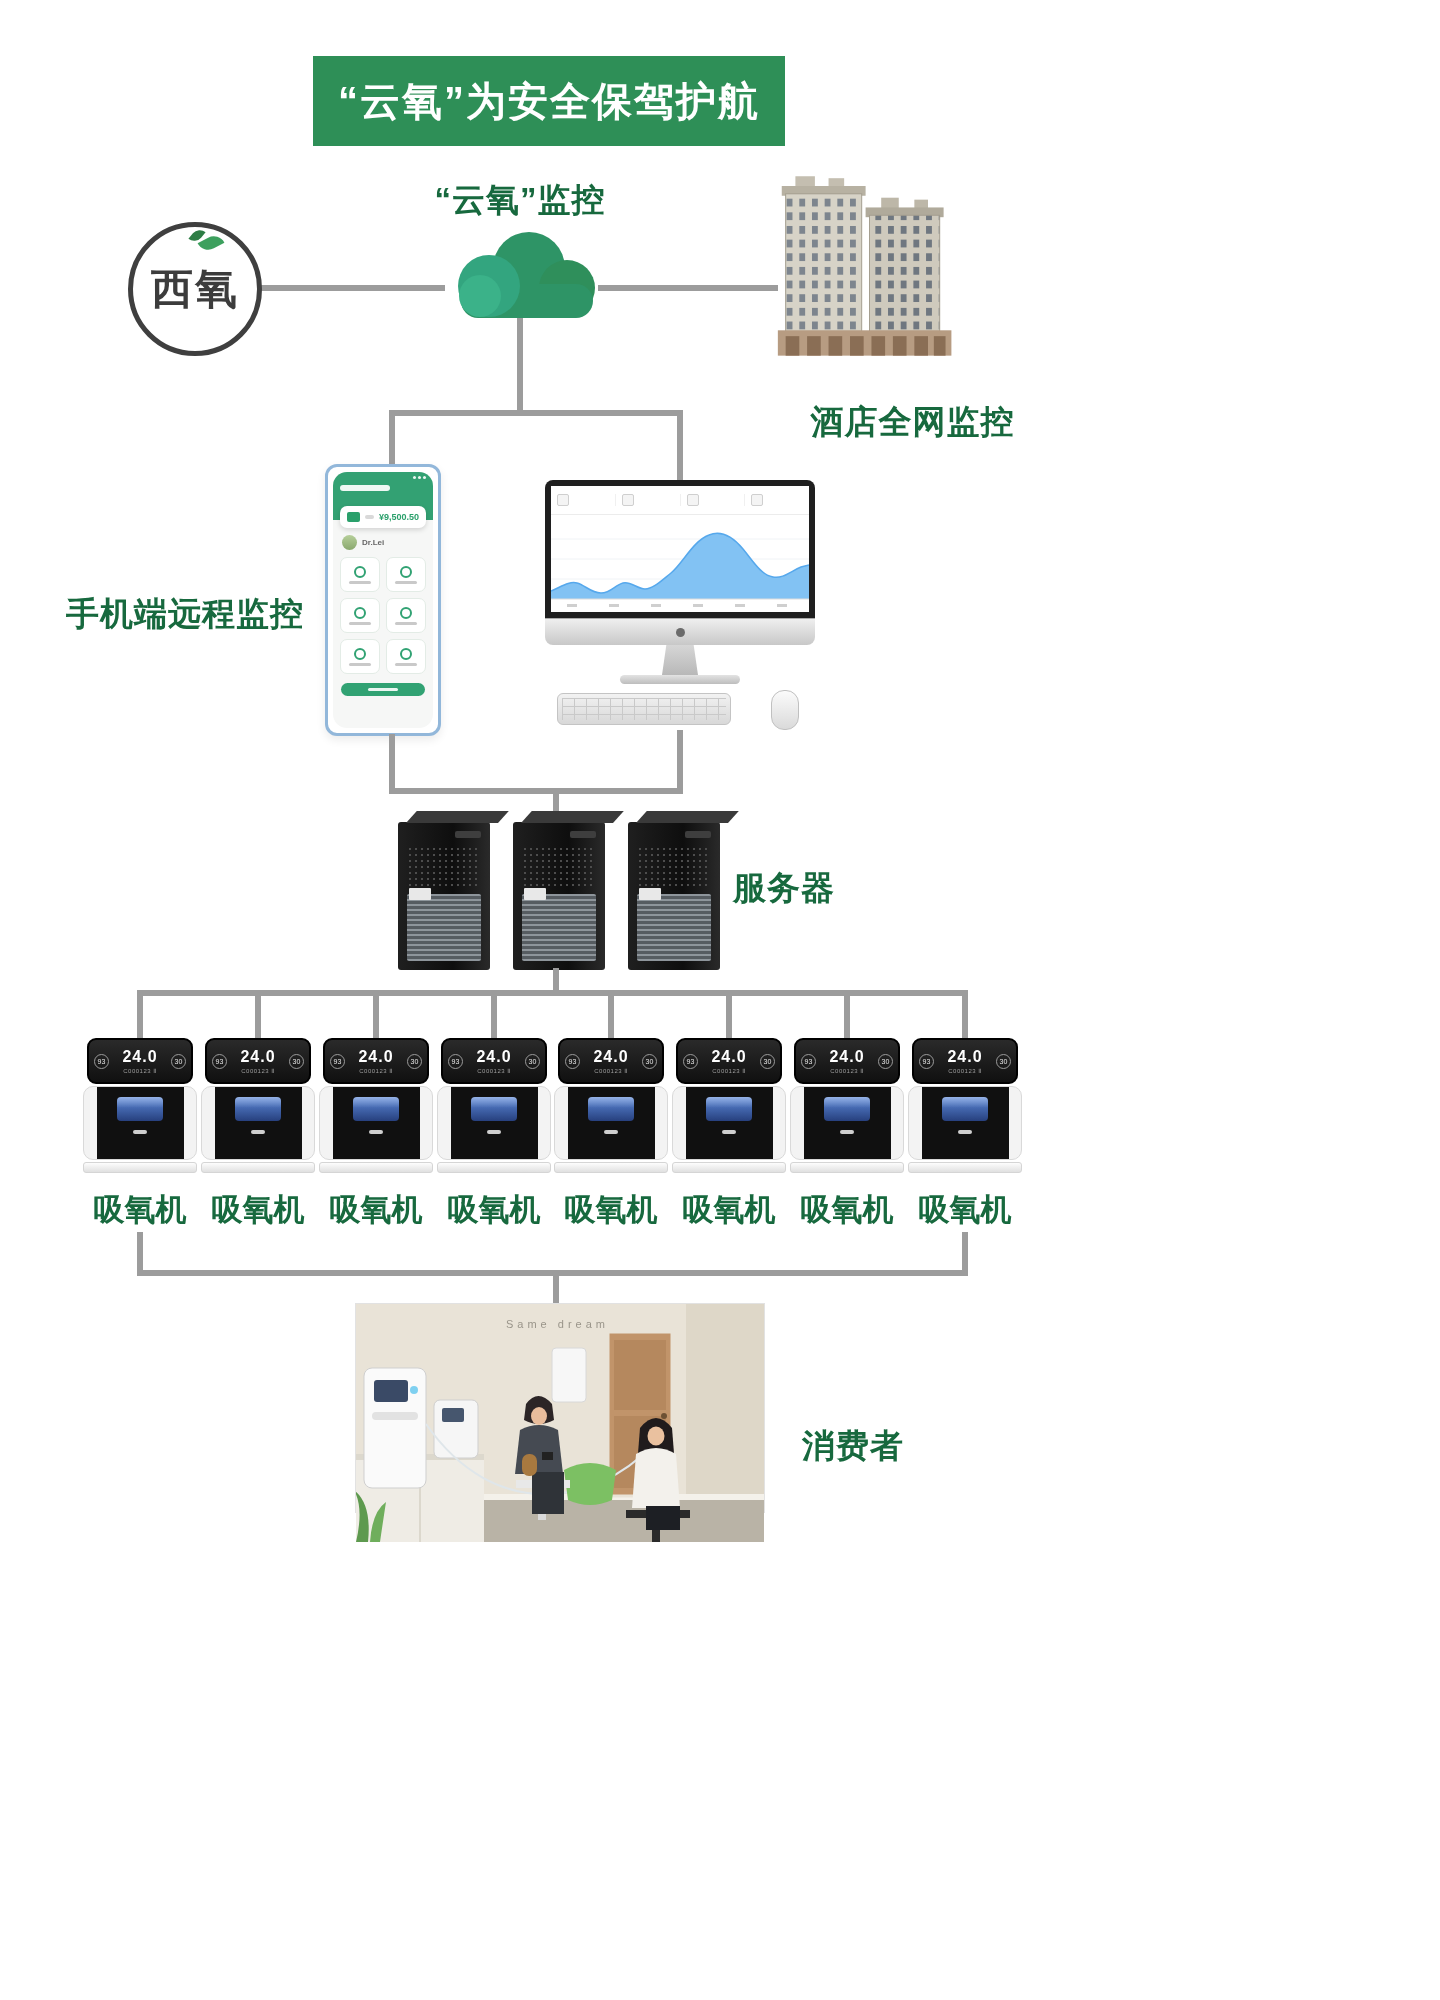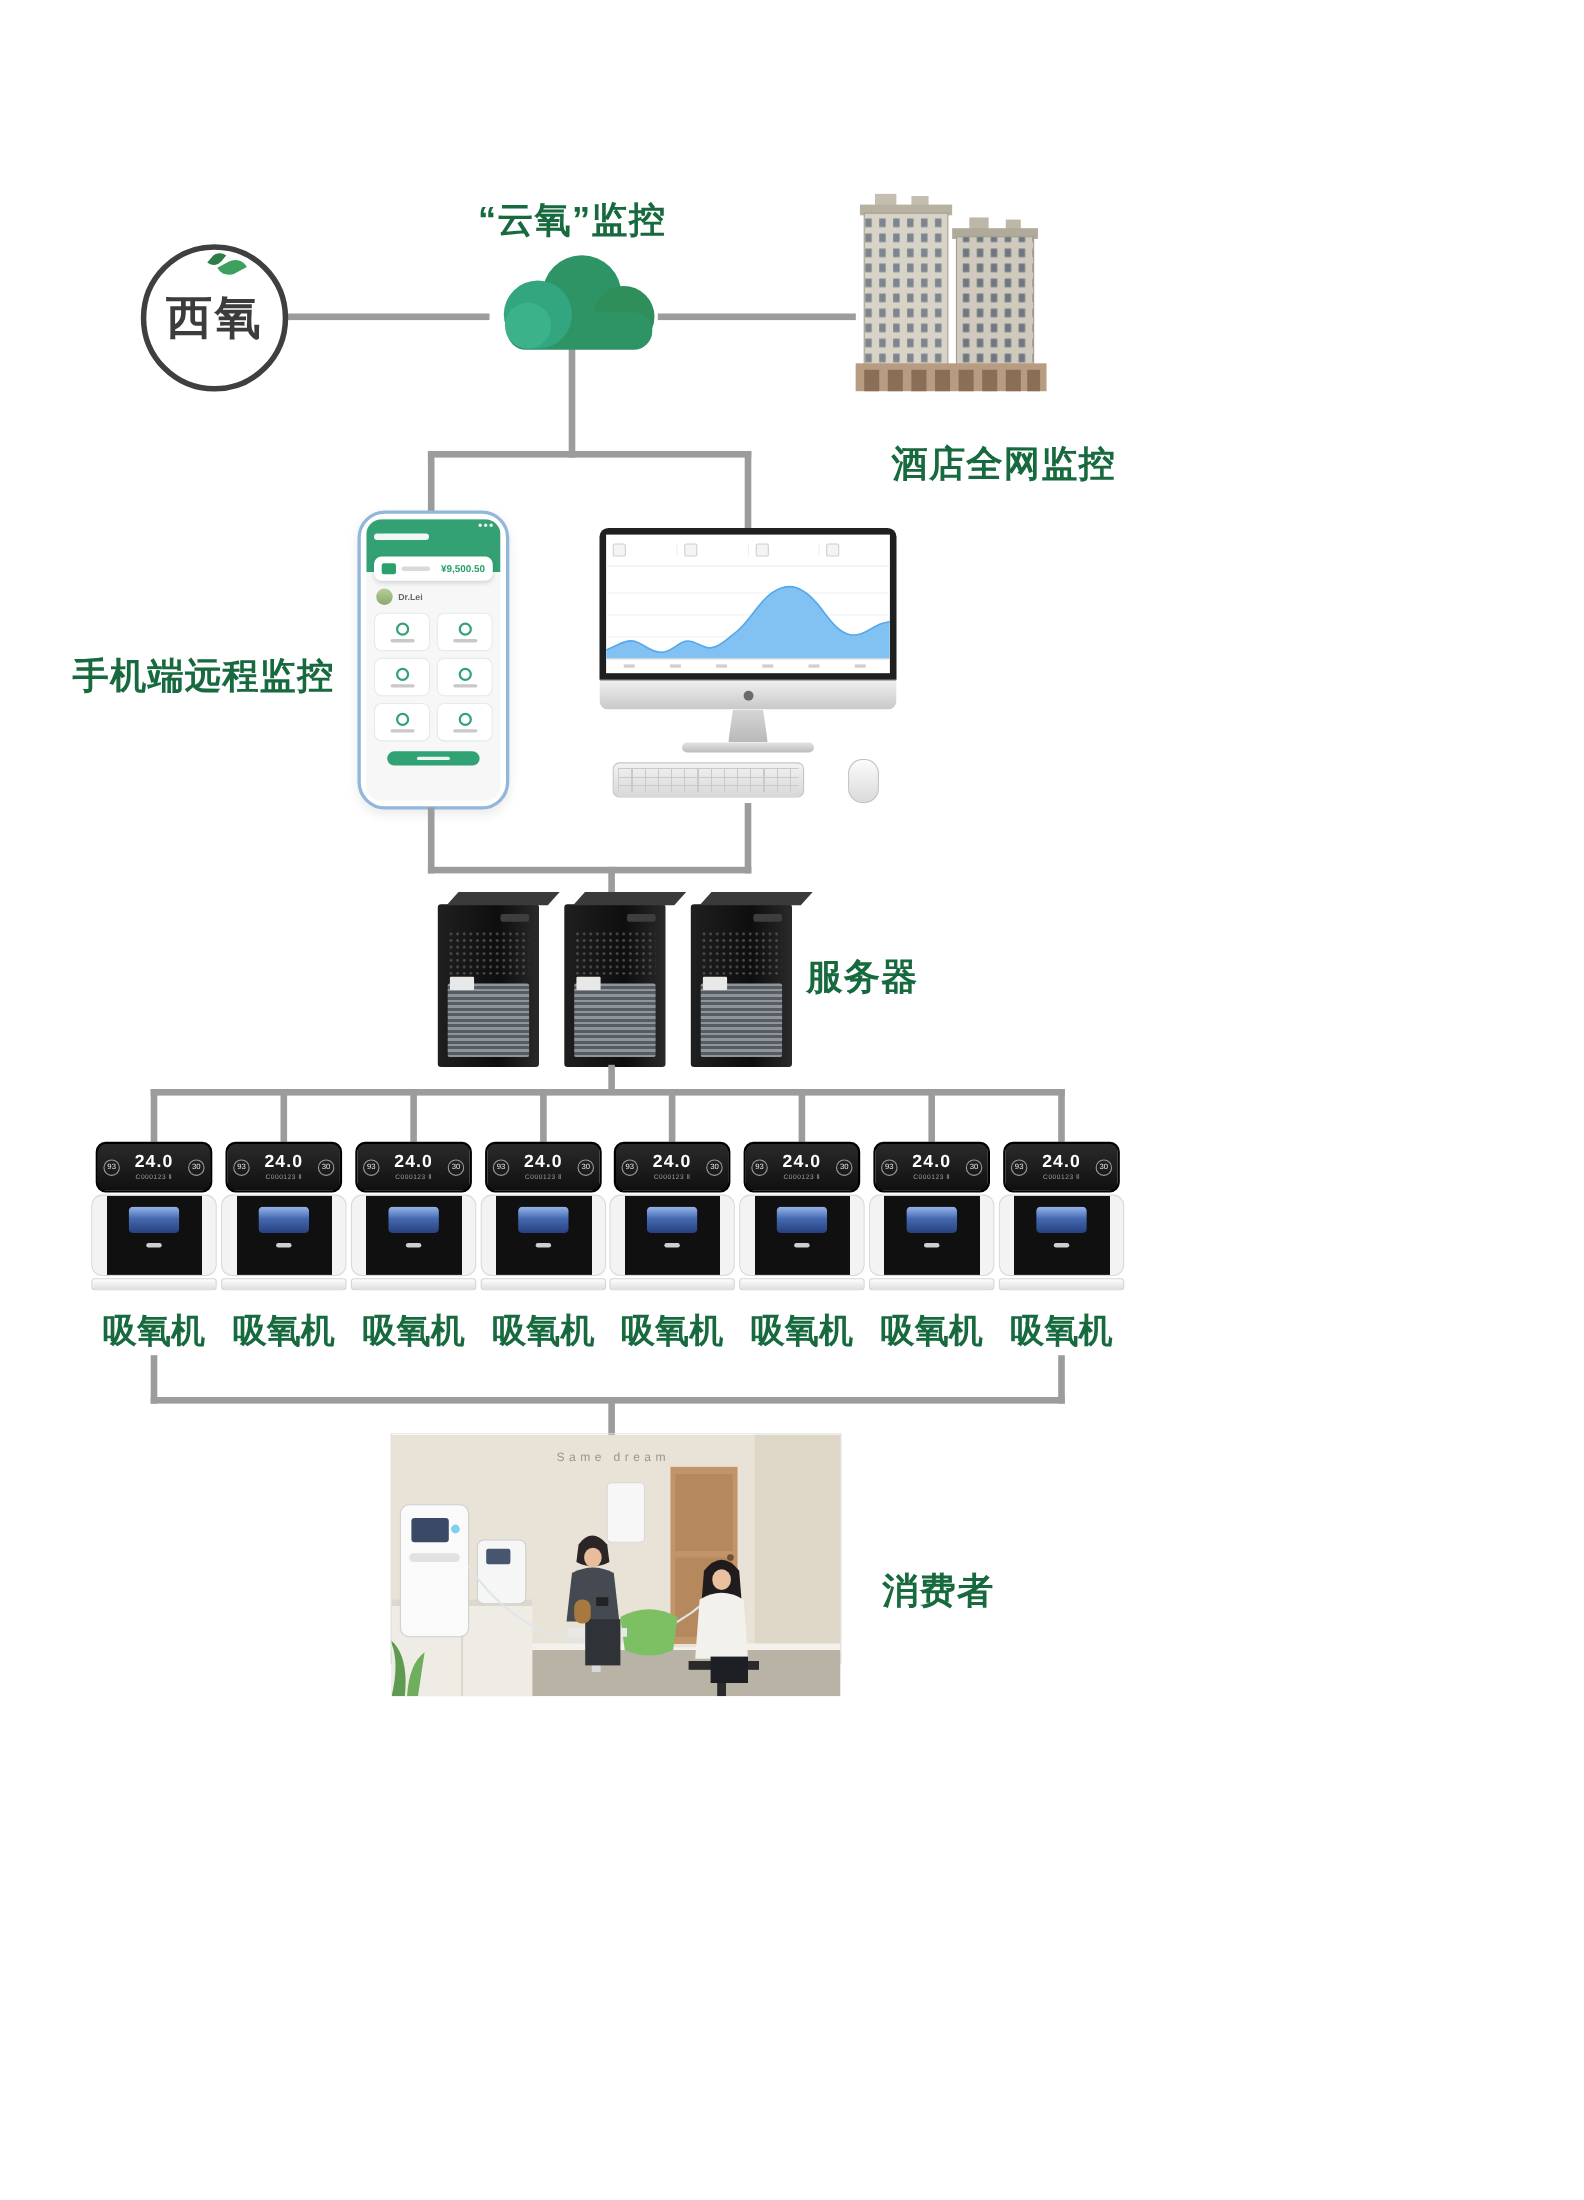--- a/index.html
+++ b/index.html
@@ -25,22 +25,22 @@
   .logo{position:absolute;left:128px;top:222px;width:134px;height:134px;border:5px solid #3f3f3f;border-radius:50%;
     background:#fff;box-sizing:border-box;display:flex;align-items:center;justify-content:center;}
   .logo-text{font-size:42px;font-weight:700;color:#3c3c3c;letter-spacing:2px;}
   .leaf1{position:absolute;top:10px;right:34px;width:24px;height:12px;background:#3da05e;border-radius:0 12px 0 12px;transform:rotate(-28deg);}
   .leaf2{position:absolute;top:4px;right:52px;width:16px;height:9px;background:#2e7d45;border-radius:0 9px 0 9px;transform:rotate(-50deg);}
 
   
   .hotel{position:absolute;left:772px;top:168px;width:195px;height:192px;}
 
   
-  .phone{position:absolute;left:325px;top:464px;width:138px;height:272px;background:#fff;border:3px solid #92b7da;
-    border-radius:25px;padding:5px;box-sizing:border-box;box-shadow:0 4px 10px rgba(0,0,0,.08);}
+  .phone{position:absolute;left:325px;top:464px;width:116px;height:272px;background:#fff;border:3px solid #92b7da;
+    border-radius:12px;padding:5px;box-sizing:border-box;box-shadow:0 4px 10px rgba(0,0,0,.08);}
   .ph-screen{height:100%;border-radius:14px;overflow:hidden;background:#f6f7f6;display:flex;flex-direction:column;}
   .ph-header{background:#33a173;height:48px;padding:4px 7px;box-sizing:border-box;flex:none;}
   .ph-status{display:flex;justify-content:flex-end;gap:2px;}
   .ph-dot{width:3px;height:3px;border-radius:50%;background:rgba(255,255,255,.9);}
   .ph-titlebar{width:50px;height:6px;background:rgba(255,255,255,.92);border-radius:3px;margin-top:6px;}
   .ph-card{background:#fff;border-radius:7px;box-shadow:0 2px 5px rgba(0,0,0,.15);margin:-14px 7px 0;padding:6px 7px;
     display:flex;align-items:center;gap:5px;flex:none;}
   .ph-card-ic{width:13px;height:10px;background:#2aa06b;border-radius:2px;flex:none;}
   .ph-card-bar{width:26px;height:4px;background:#d9d9d9;border-radius:2px;}
   .ph-amount{margin-left:auto;font-size:9px;font-weight:700;color:#2aa06b;white-space:nowrap;}
@@ -108,20 +108,23 @@
   .m-label{margin-top:16px;font-size:31px;font-weight:700;color:#17693e;white-space:nowrap;}
 
   
   .photo{position:absolute;left:356px;top:1304px;width:408px;height:208px;box-shadow:0 0 0 1px #e2e2e2;}
 </style>
 </head>
 <body>
 
 <div class="stage">
 
+  <div class="banner">
+    <span>“云氧”为安全保驾护航</span>
+  </div>
 
   <div class="sec-label" style="left:400px;top:178px;width:240px;">“云氧”监控</div>
 
   <div class="line h" style="left:260px;top:285px;width:185px;"></div>
   <div class="line h" style="left:598px;top:285px;width:180px;"></div>
   <div class="line v" style="left:517px;top:302px;height:114px;"></div>
   <div class="line h" style="left:389px;top:410px;width:294px;"></div>
   <div class="line v" style="left:389px;top:410px;height:58px;"></div>
   <div class="line v" style="left:677px;top:410px;height:74px;"></div>
 

